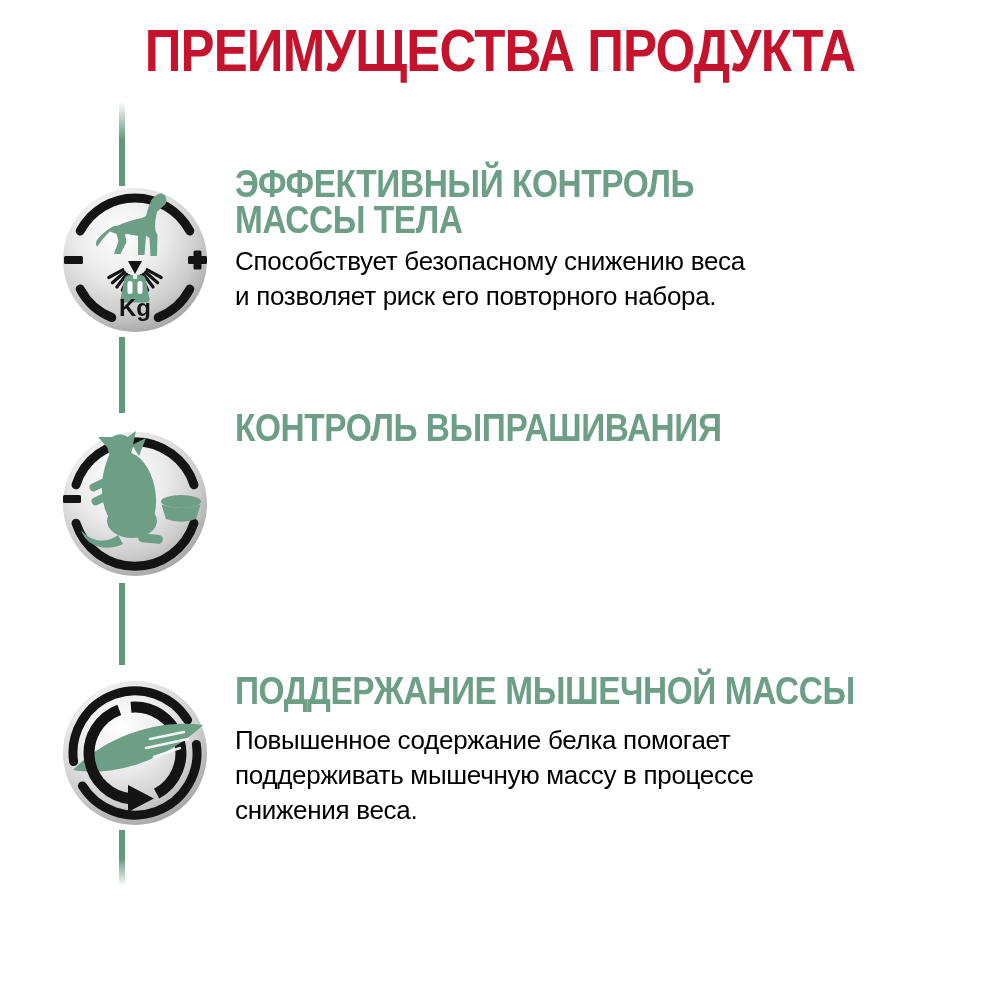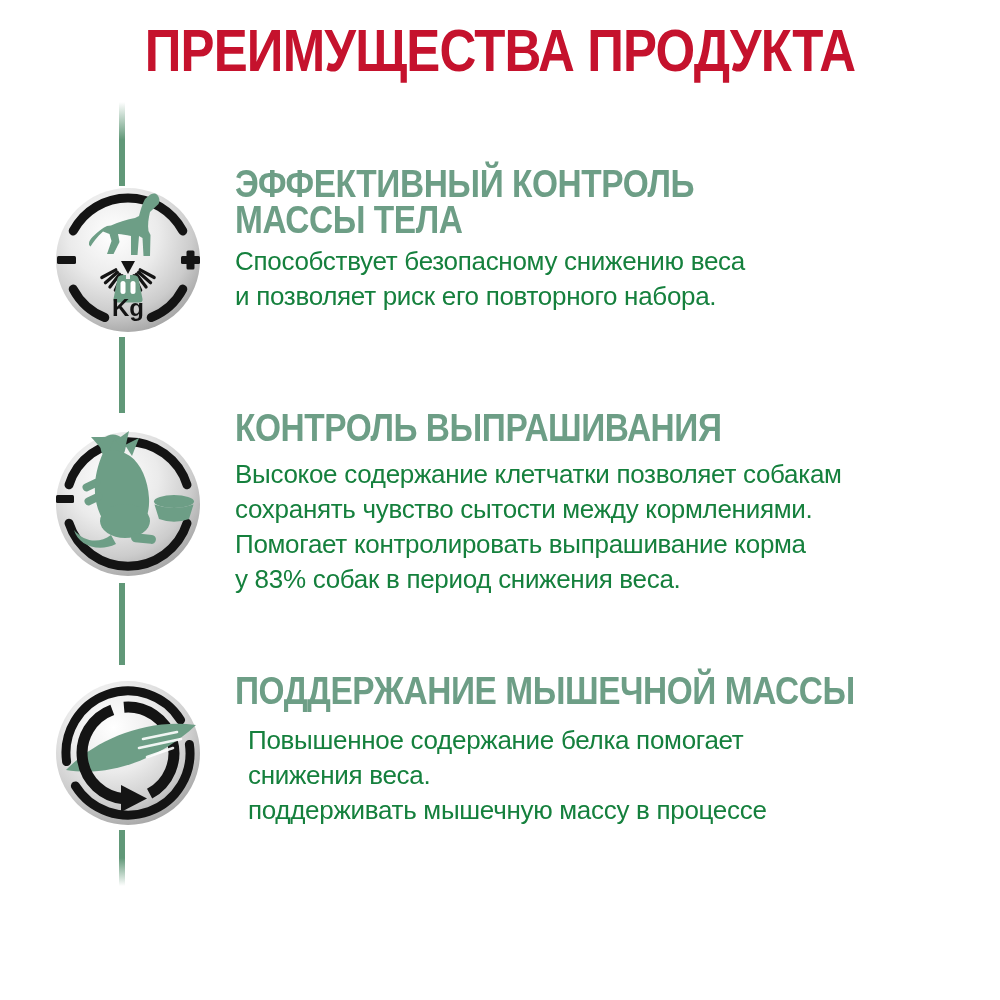--- a/index.html
+++ b/index.html
@@ -12,30 +12,30 @@
     text-align:center; font-size:60px; line-height:60px; font-weight:700;
     color:#C5122D; letter-spacing:-1px;
     transform:scaleX(0.85); transform-origin:50% 0;
     white-space:nowrap;
   }
   .vline {
     position:absolute; left:119px; width:6px; background:#619878;
   }
   .vline.fade-top { background:linear-gradient(to bottom, rgba(97,152,120,0) 0%, #619878 45%); }
   .vline.fade-bottom { background:linear-gradient(to bottom, #619878 50%, rgba(97,152,120,0) 100%); }
-  .benefit-icon { position:absolute; left:53px; width:150px; height:150px; }
+  .benefit-icon { position:absolute; left:60px; width:150px; height:150px; }
   .benefit-icon svg { display:block; width:150px; height:150px; }
   .benefit-heading {
     position:absolute; left:235px; margin:0; color:#6D9E86;
     font-size:38px; line-height:36px; font-weight:700; letter-spacing:-0.5px;
     transform:scaleX(0.88); transform-origin:0 0; white-space:nowrap;
   }
   .benefit-heading .hl { display:block; }
   .benefit-body {
-    position:absolute; left:235px; color:#15803d;
+    position:absolute; left:235px; color:#000000;
     font-size:26px; line-height:35px; letter-spacing:-0.3px; white-space:nowrap;
   }
   .kg-label, .icon-text { font-family:"Liberation Sans", sans-serif; }
 </style>
 </head>
 <body>
 
 <div class="page">
 
   <h1 class="title">ПРЕИМУЩЕСТВА ПРОДУКТА</h1>
@@ -133,26 +133,20 @@
       </g>
       <g fill="#6D9E86">
         <ellipse cx="121" cy="72.5" rx="20" ry="6.5"></ellipse>
         <path d="M101.5,75.5 L106,90 Q121,95.5 136,90 L140.5,75.5 Q121,82.5 101.5,75.5 Z"></path>
       </g>
     </svg>
   </div>
   <h2 class="benefit-heading" style="top:410px;">
     <span class="hl">КОНТРОЛЬ ВЫПРАШИВАНИЯ</span>
   </h2>
-  <div class="benefit-body" style="top:457px;">
-    <div>Высокое содержание клетчатки позволяет собакам</div>
-    <div>сохранять чувство сытости между кормлениями.</div>
-    <div>Помогает контролировать выпрашивание корма</div>
-    <div>у 83% собак в период снижения веса.</div>
-  </div>
 
   <div class="benefit-icon" style="top:678px;">
     <svg viewBox="0 0 150 150" xmlns="http://www.w3.org/2000/svg">
       <defs>
         <radialGradient id="silver3" cx="40%" cy="32%" r="78%">
           <stop offset="0%" stop-color="#ffffff"></stop>
             <stop offset="40%" stop-color="#ebebeb"></stop>
           <stop offset="70%" stop-color="#cccccc"></stop>
             <stop offset="90%" stop-color="#a8a8a8"></stop>
           <stop offset="100%" stop-color="#8e8e8e"></stop>
@@ -170,19 +164,19 @@
         <line x1="86" y1="70" x2="128" y2="61"></line>
         <line x1="94" y1="79" x2="120" y2="70"></line>
       </g>
       <path d="M59.3,31.8 A46,46 0 0 0 71.8,120.9" stroke="#141414" stroke-width="11" fill="none"></path>
       <polygon points="68,107 68,134 94,120.5" fill="#141414"></polygon>
     </svg>
   </div>
   <h2 class="benefit-heading" style="top:673px;">
     <span class="hl">ПОДДЕРЖАНИЕ МЫШЕЧНОЙ МАССЫ</span>
   </h2>
-  <div class="benefit-body" style="top:723px;margin-left:13px;">
+  <div class="benefit-body" style="top:723px;">
     <div>Повышенное содержание белка помогает</div>
+    <div>поддерживать мышечную массу в процессе</div>
     <div>снижения веса.</div>
-    <div>поддерживать мышечную массу в процессе</div>
   </div>
 
 </div>
 
 </body></html>

